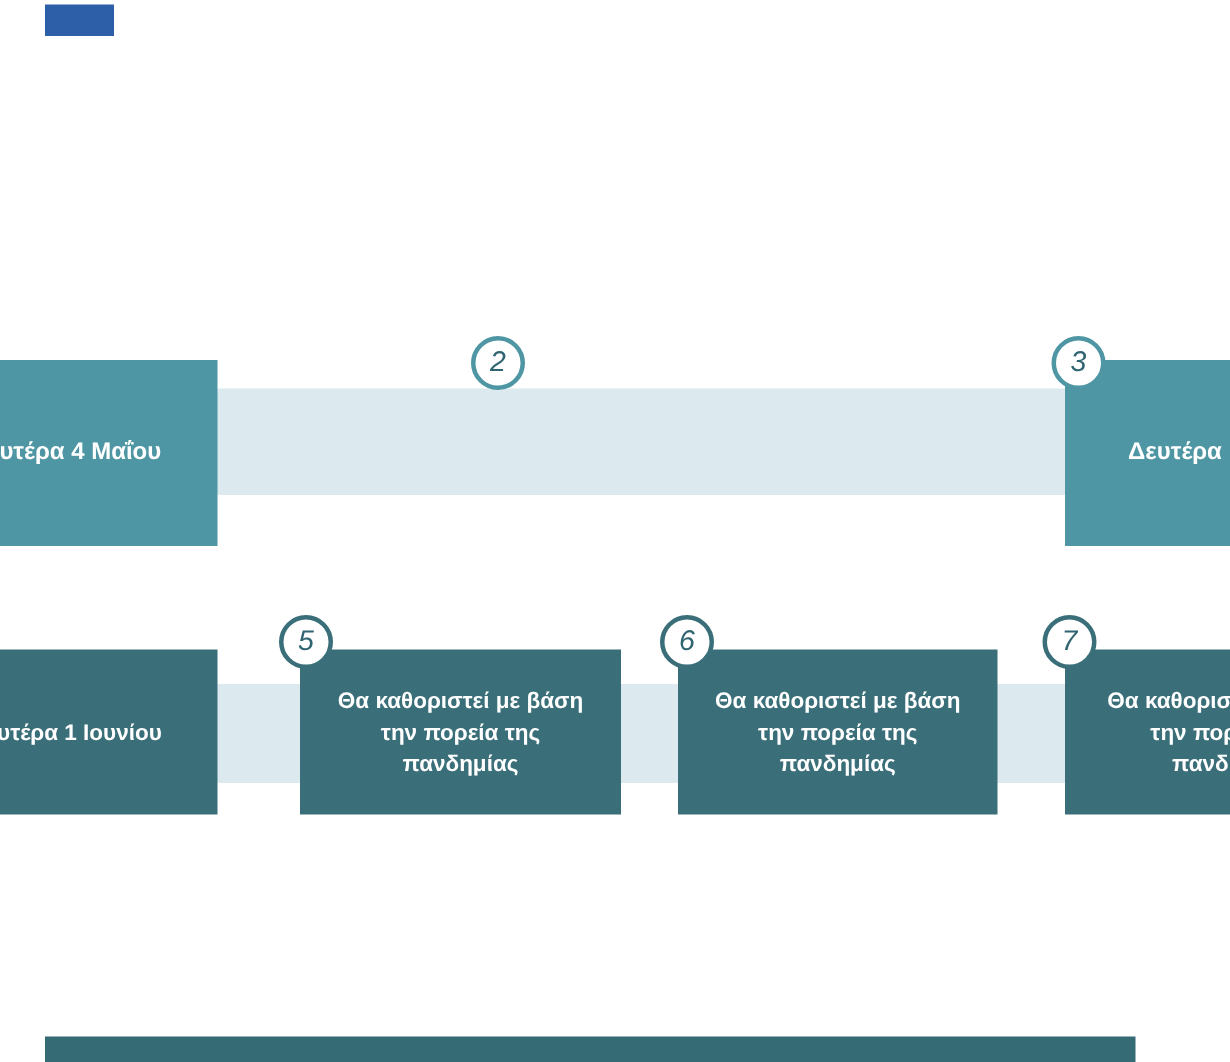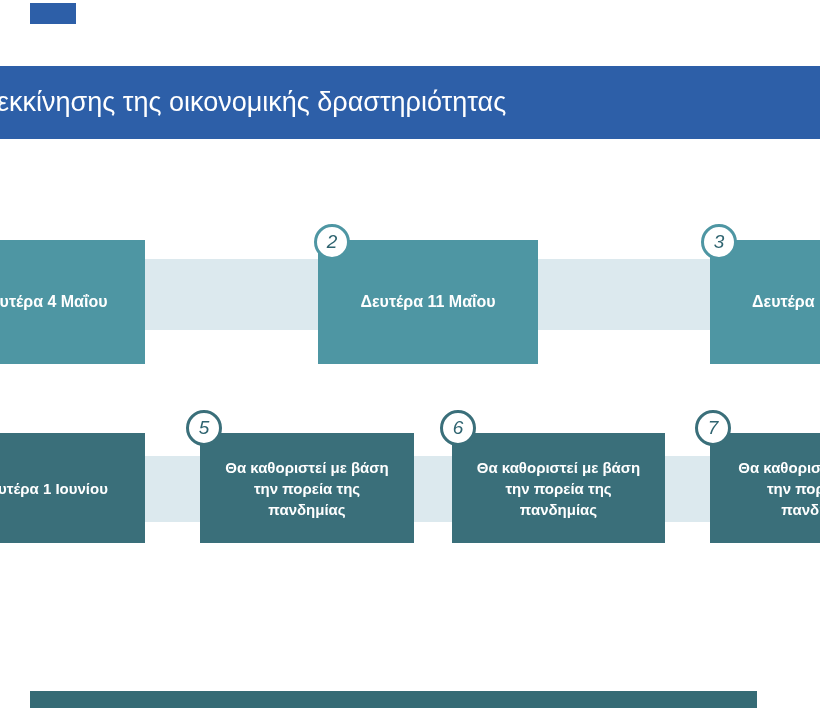--- a/index.html
+++ b/index.html
@@ -46,31 +46,25 @@
   .footer-bar{position:absolute;left:30px;top:691px;width:727px;height:17px;
               background:var(--footer-teal,#356b75);}
 </style>
 </head>
 <body>
 
 <div class="slide">
 
   <div class="top-accent"></div>
 
-  <div class="header-band">
-    <span class="title">εκκίνησης της οικονομικής δραστηριότητας</span>
-  </div>
 
   <div class="connector c1"></div>
 
   <div class="box r1 b1">
     <span>Δευτέρα 4 Μαΐου</span>
-  </div>
-  <div class="box r1 b2">
-    <span>Δευτέρα 11 Μαΐου</span>
   </div>
   <div class="box r1 b3">
     <span>Δευτέρα 18 Μαΐου</span>
   </div>
 
   <div class="badge r1 n2">
     <span>2</span>
   </div>
   <div class="badge r1 n3">
     <span>3</span>

